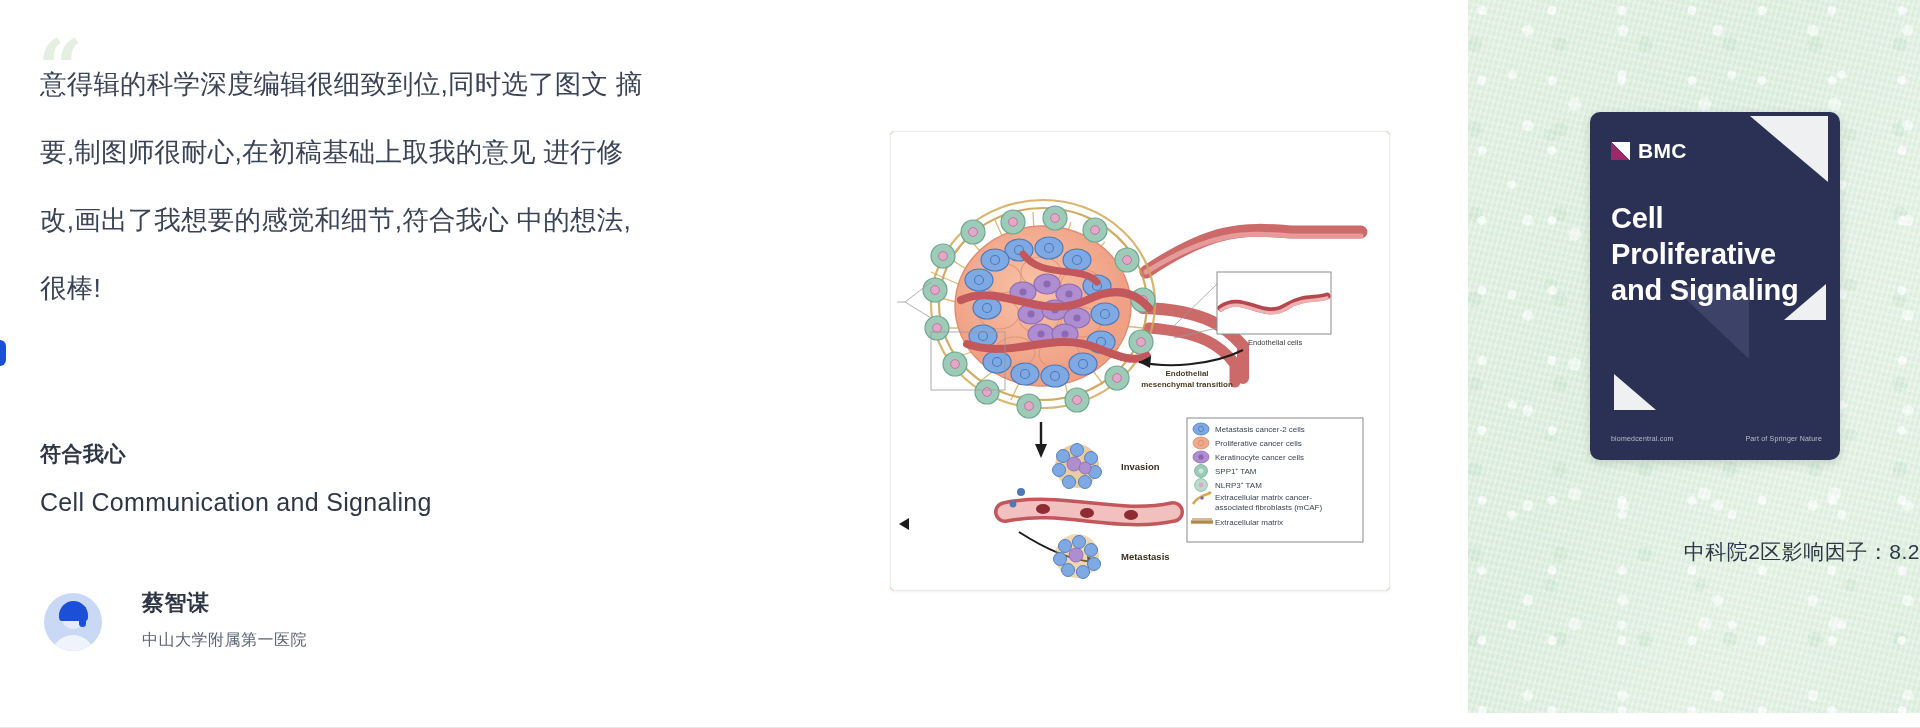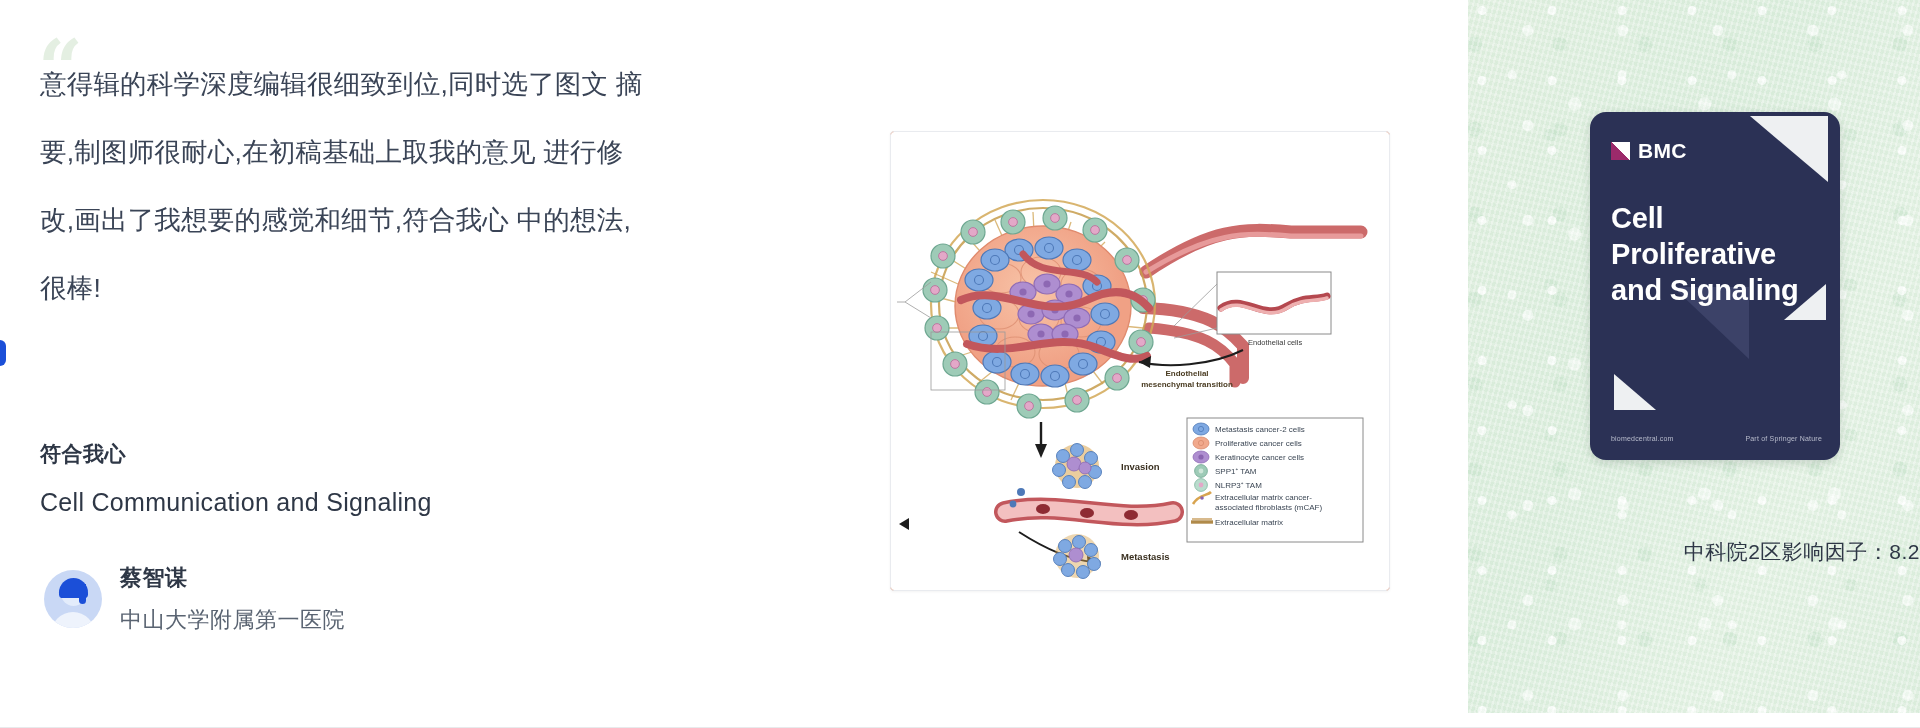--- a/index.html
+++ b/index.html
@@ -57,24 +57,24 @@
   .journal-name {
     margin-top: 20px;
     font-size: 25px;
     font-weight: 300;
     color: #2e3746;
     letter-spacing: 0.3px;
   }
 
   .author-block {
     position: absolute;
-    left: 44px; top: 563px;
+    left: 44px; top: 588px;
     display: flex;
-    align-items: center;
-    gap: 18px;
+    align-items: flex-end;
+    gap: 40px;
   }
   .avatar {
     width: 58px; height: 58px;
     border-radius: 50%;
     background: #c9d8f5;
     position: relative;
     overflow: hidden;
     flex: 0 0 auto;
   }
   .avatar .head {
@@ -110,21 +110,21 @@
     background: #eef3fc;
   }
   .author-name {
     font-size: 22px;
     font-weight: 700;
     color: #2e3746;
     letter-spacing: 0.5px;
   }
   .author-org {
     margin-top: 12px;
-    font-size: 22px;
+    font-size: 16px;
     font-weight: 400;
     color: #5a6472;
     letter-spacing: 0.5px;
   }
   .edge-dot {
     position: absolute;
     left: -6px; top: 340px;
     width: 12px; height: 26px;
     border-radius: 6px;
     background: #1b4fd8;
@@ -165,21 +165,21 @@
       repeating-linear-gradient(105deg, rgba(255,255,255,0.30) 0 2px, rgba(215,236,216,0.12) 2px 5px),
       repeating-linear-gradient(12deg, rgba(255,255,255,0.18) 0 3px, rgba(200,229,204,0.10) 3px 7px);
     pointer-events: none;
   }
 
   .cover {
     position: absolute;
     left: 122px; top: 112px;
     width: 250px; height: 348px;
     background: #2b3155;
-    border-radius: 16px;
+    border-radius: 10px;
     overflow: hidden;
     box-shadow: 0 3px 10px rgba(40,60,50,0.18);
     z-index: 2;
   }
   .bmc-logo {
     position: absolute;
     left: 21px; top: 27px;
     display: flex;
     align-items: center;
     gap: 8px;

